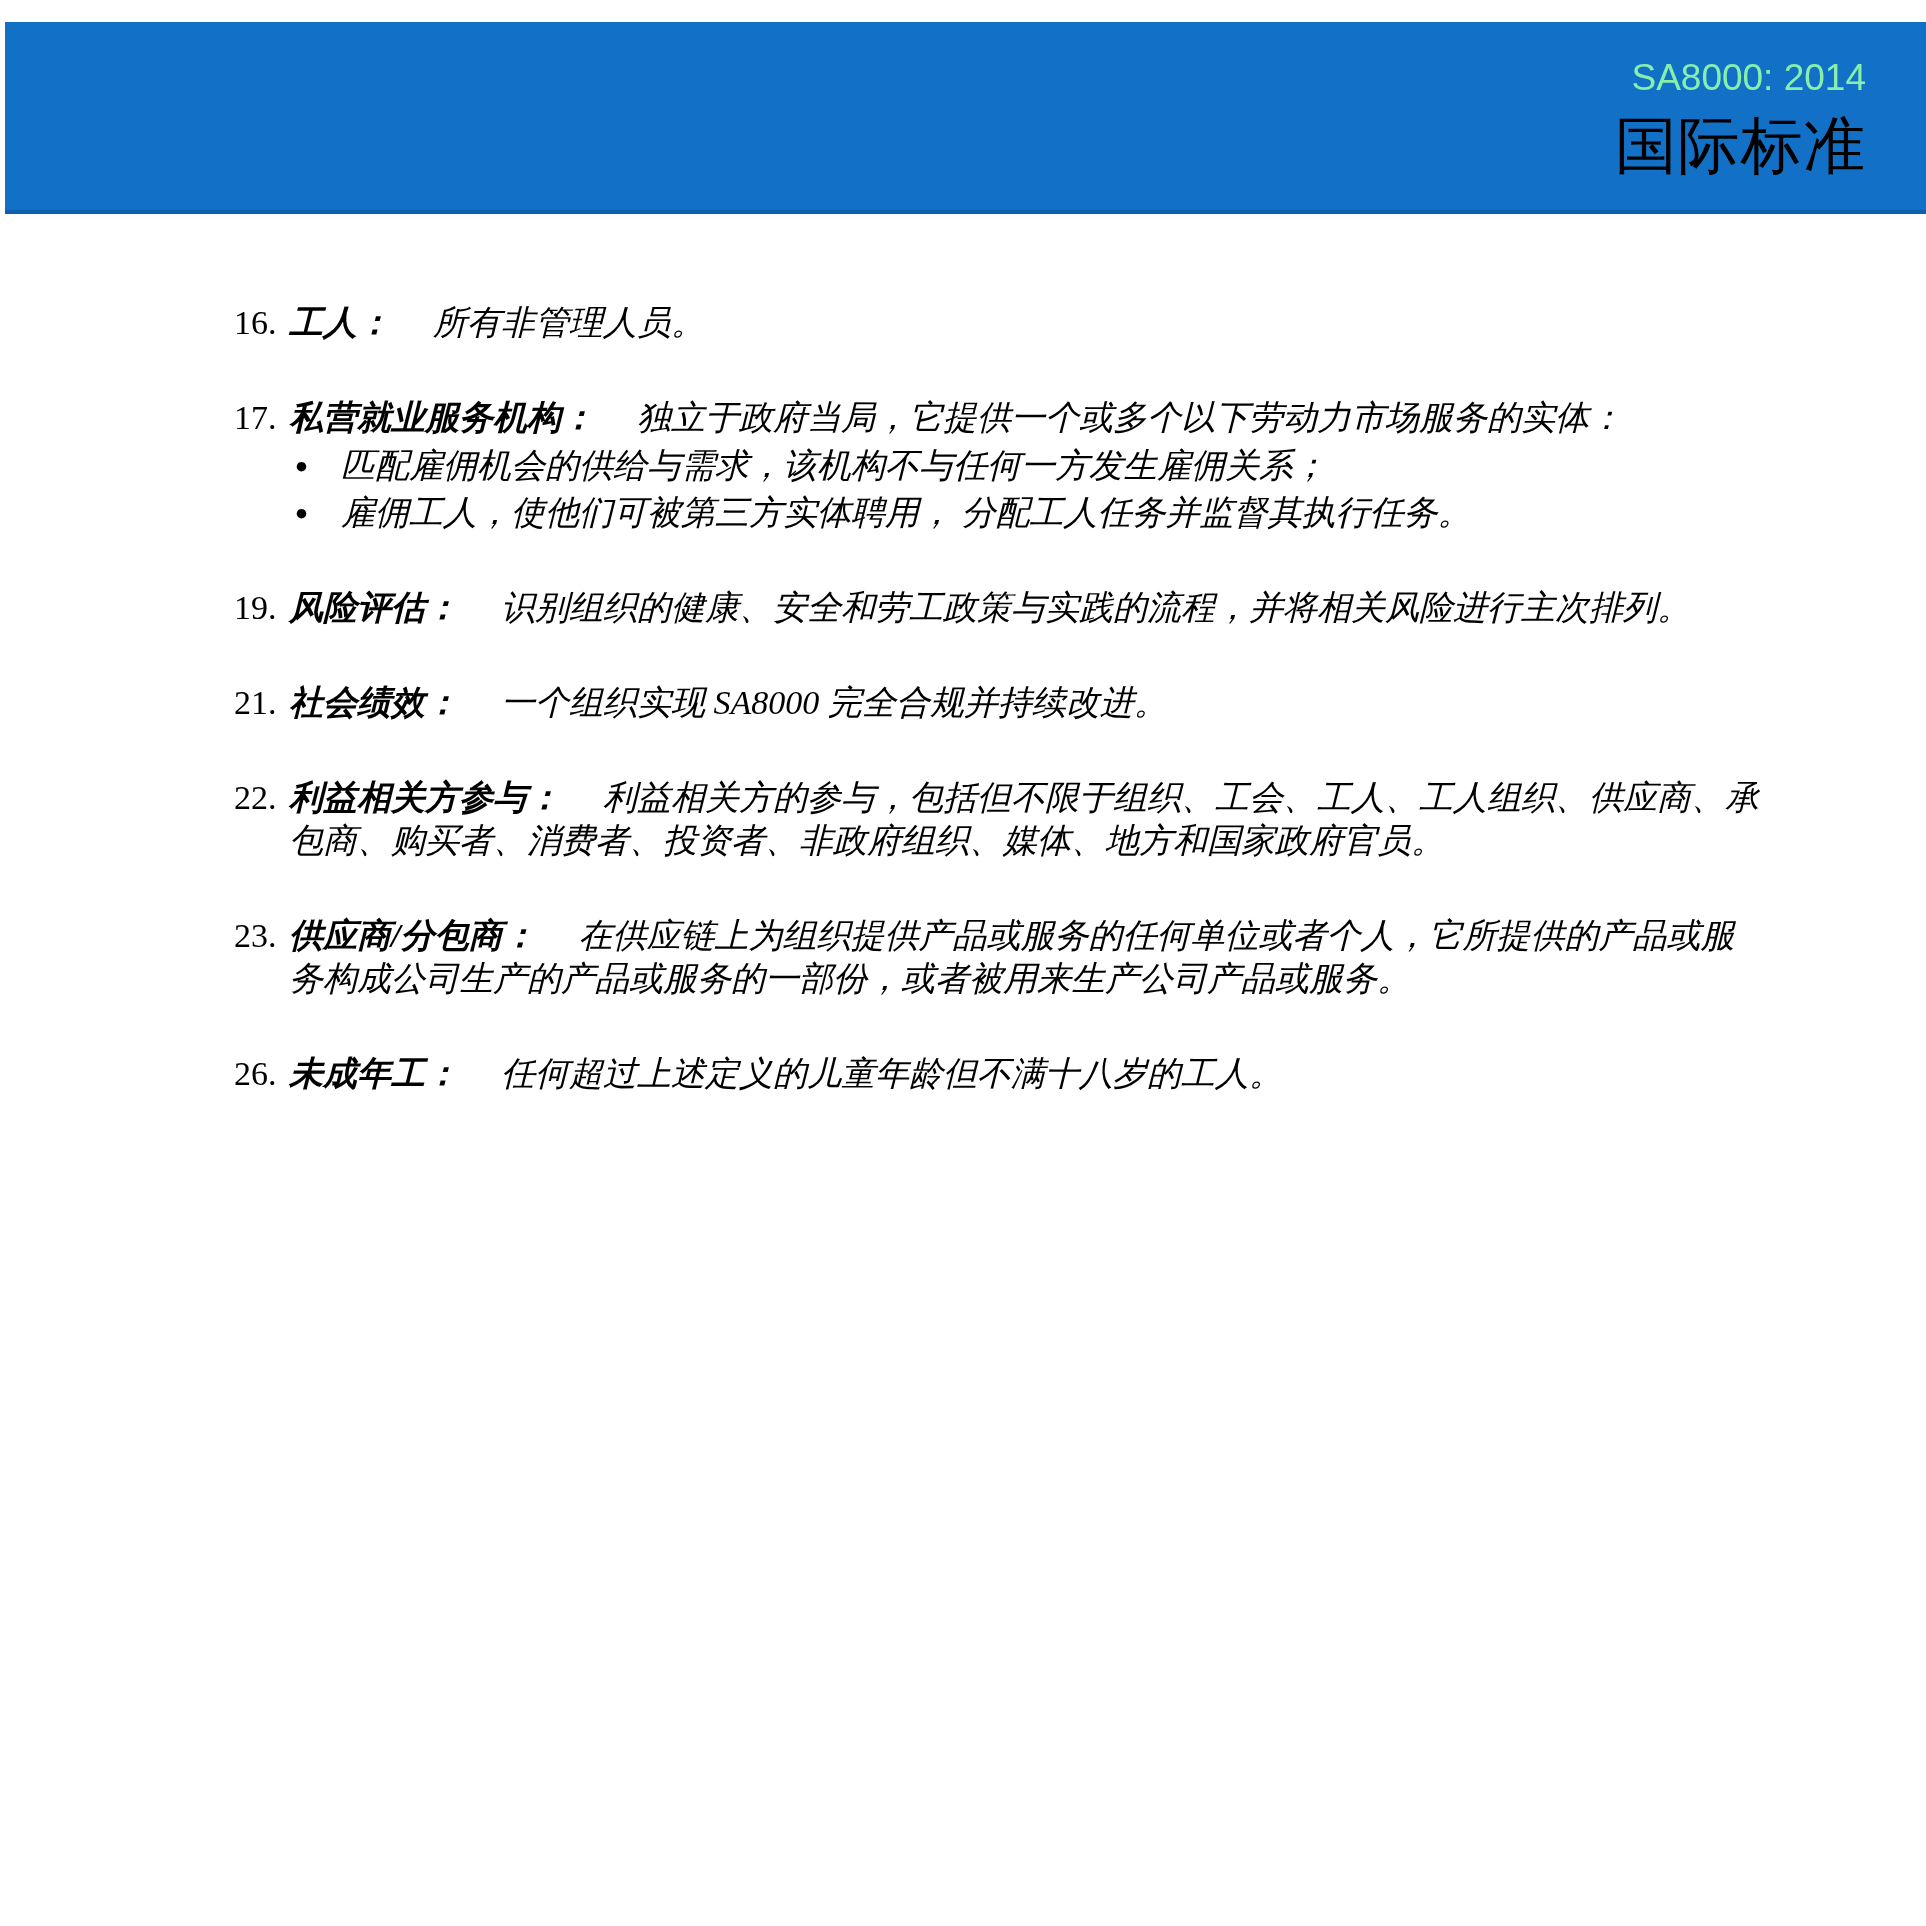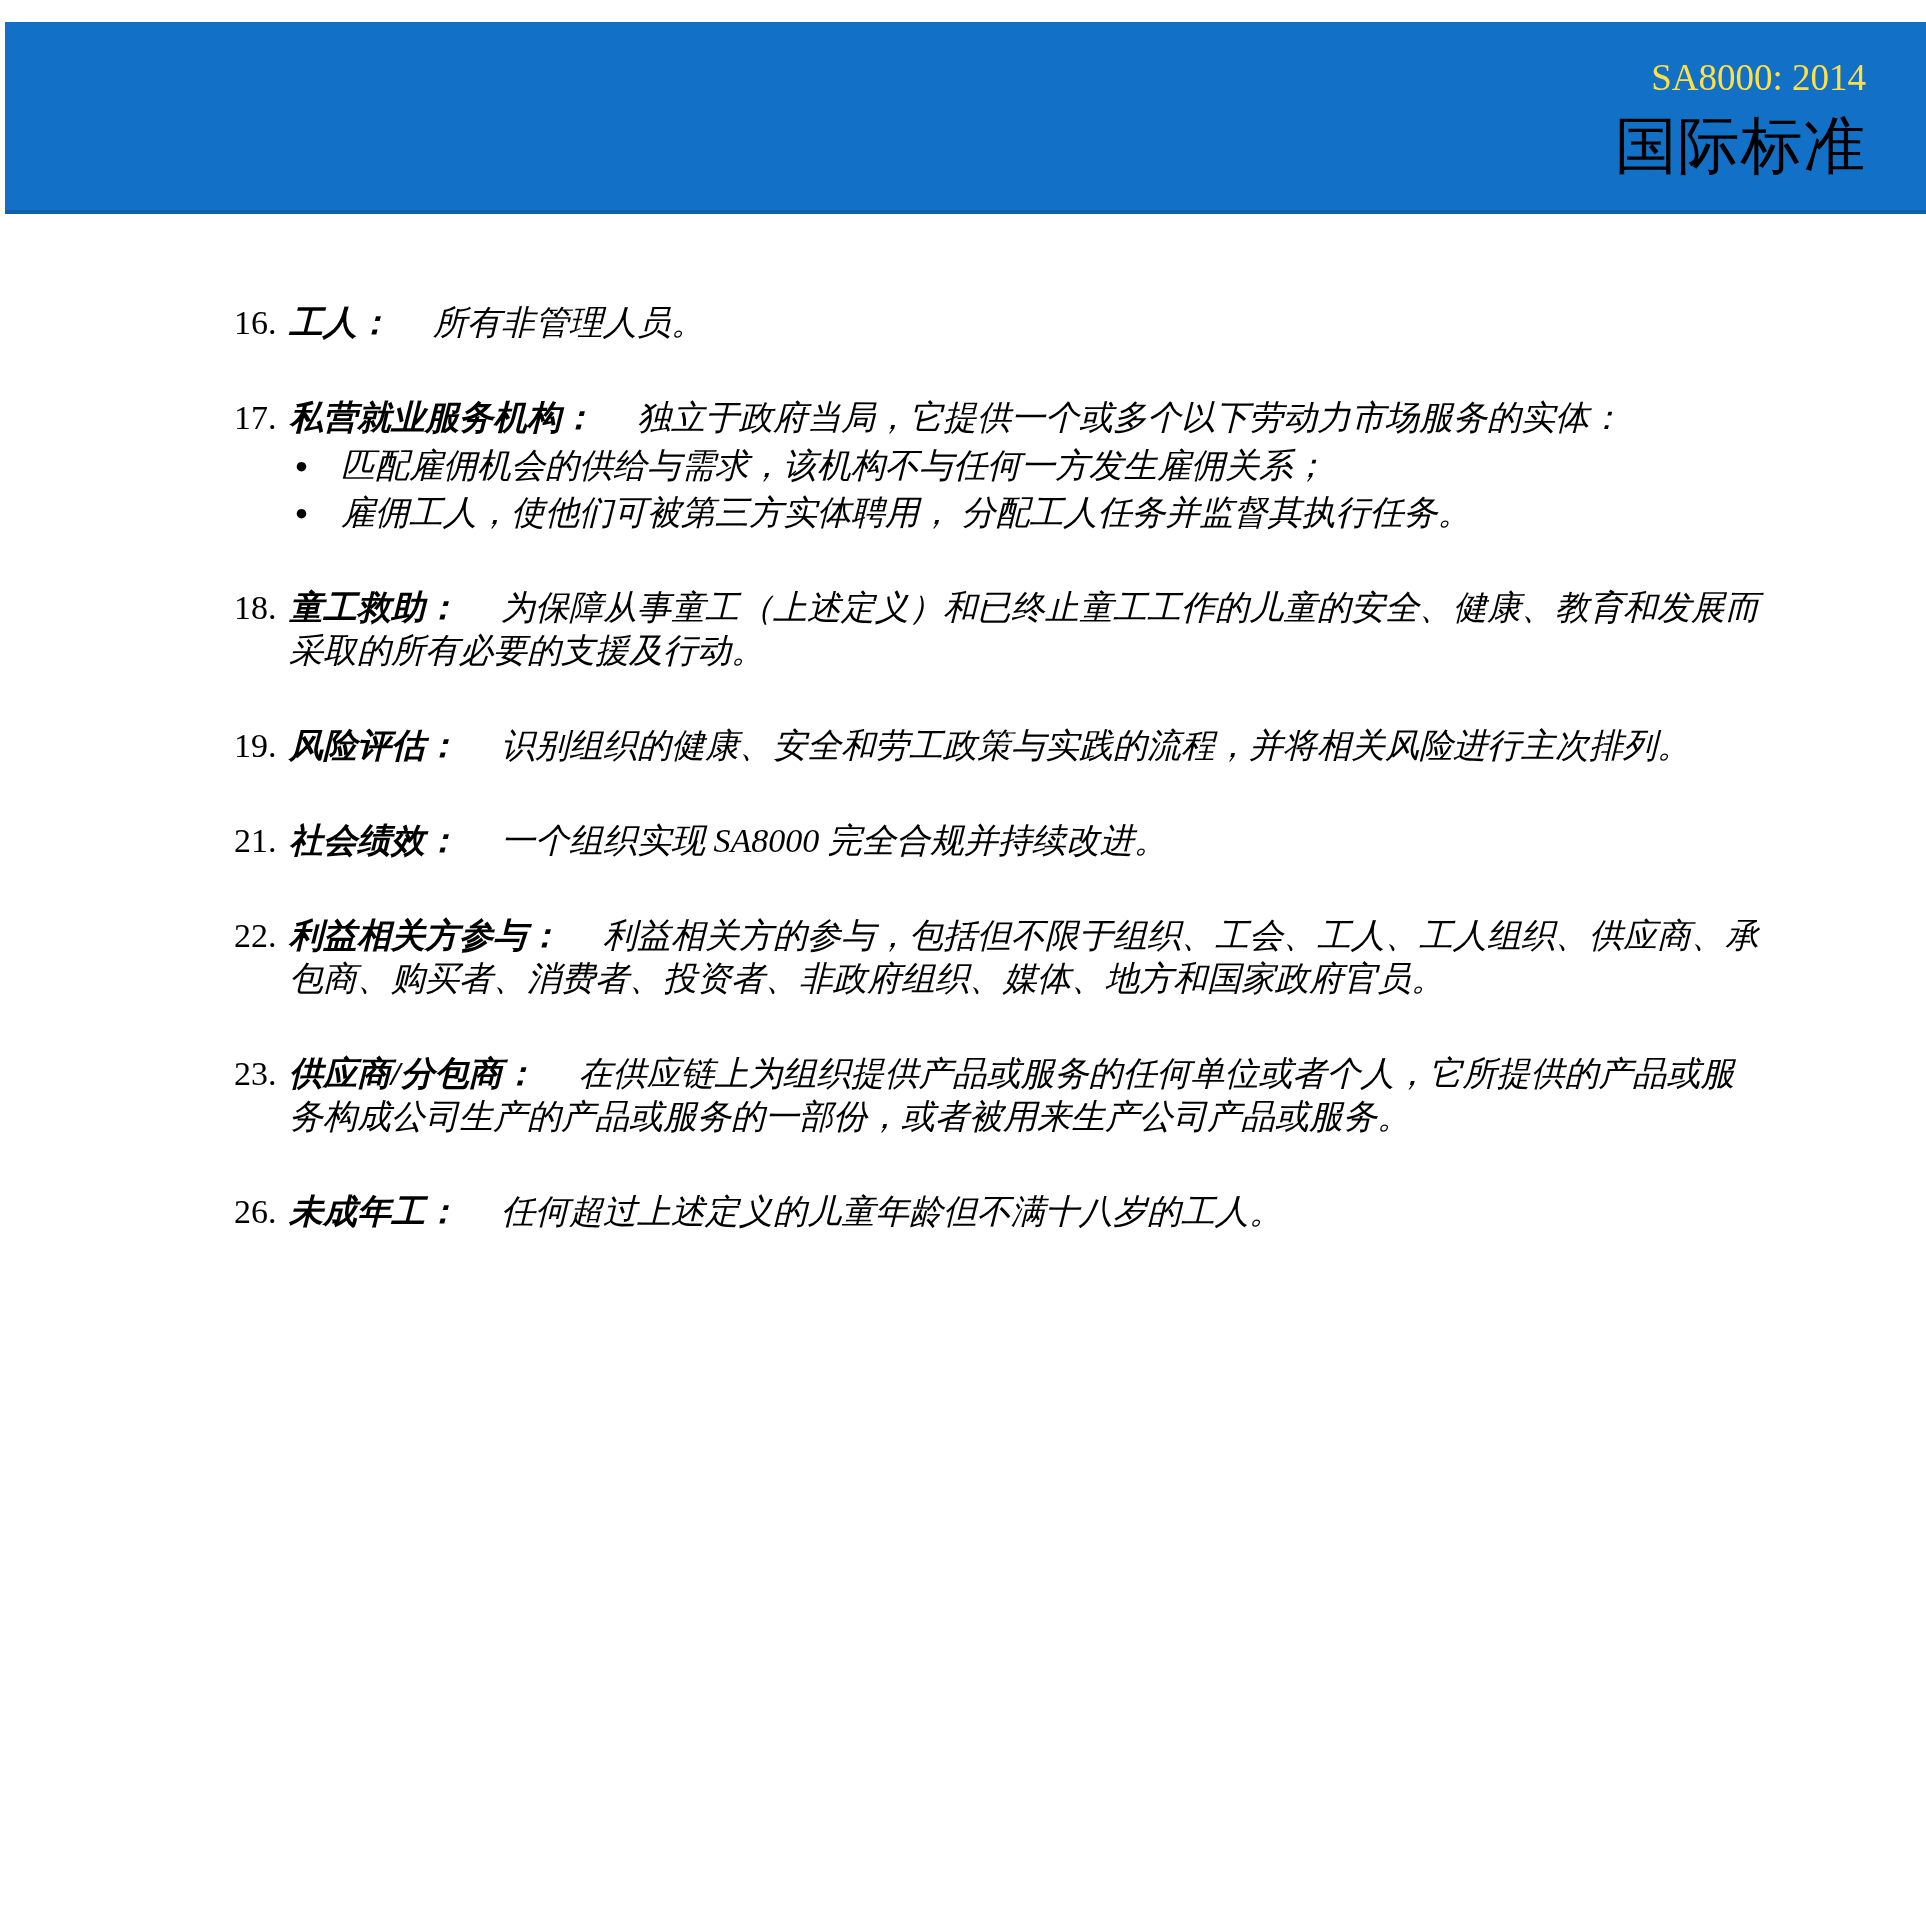--- a/index.html
+++ b/index.html
@@ -25,24 +25,24 @@
     border-bottom: 4.6px solid #0E5FAE;
     box-sizing: content-box;
     text-align: right;
     padding-right: 0;
   }
   .banner-inner {
     padding-right: 90px;
     padding-top: 35px;
   }
   .doc-code {
-    font-family: Liberation Serif, serif;
+    font-family: Liberation Sans, sans-serif;
     font-size: 37px;
     line-height: 42px;
-    color: #fde047;
+    color: #86efac;
     font-weight: 400;
   }
   .doc-title {
     font-family: Liberation Serif, serif;
     font-size: 62px;
     line-height: 73px;
     margin-top: 10.8px;
     color: #000000;
     font-weight: 400;
     letter-spacing: 0.8px;
@@ -131,24 +131,20 @@
           <span class="bullet-text">匹配雇佣机会的供给与需求，该机构不与任何一方发生雇佣关系；</span>
         </li>
         <li class="bullet-item">
           <span class="bullet-marker">●</span>
           <span class="bullet-text">雇佣工人，使他们可被第三方实体聘用， 分配工人任务并监督其执行任务。</span>
         </li>
       </ul>
     </span>
   </div>
 
-  <div class="def-item">
-    <span class="def-num">18.</span>
-    <span class="def-body"><span class="def-term">童工救助：</span><span class="def-desc">为保障从事童工（上述定义）和已终止童工工作的儿童的安全、健康、教育和发展而采取的所有必要的支援及行动。</span></span>
-  </div>
 
   <div class="def-item">
     <span class="def-num">19.</span>
     <span class="def-body"><span class="def-term">风险评估：</span><span class="def-desc">识别组织的健康、安全和劳工政策与实践的流程，并将相关风险进行主次排列。</span></span>
   </div>
 
 
   <div class="def-item">
     <span class="def-num">21.</span>
     <span class="def-body"><span class="def-term">社会绩效：</span><span class="def-desc">一个组织实现 SA8000 完全合规并持续改进。</span></span>

